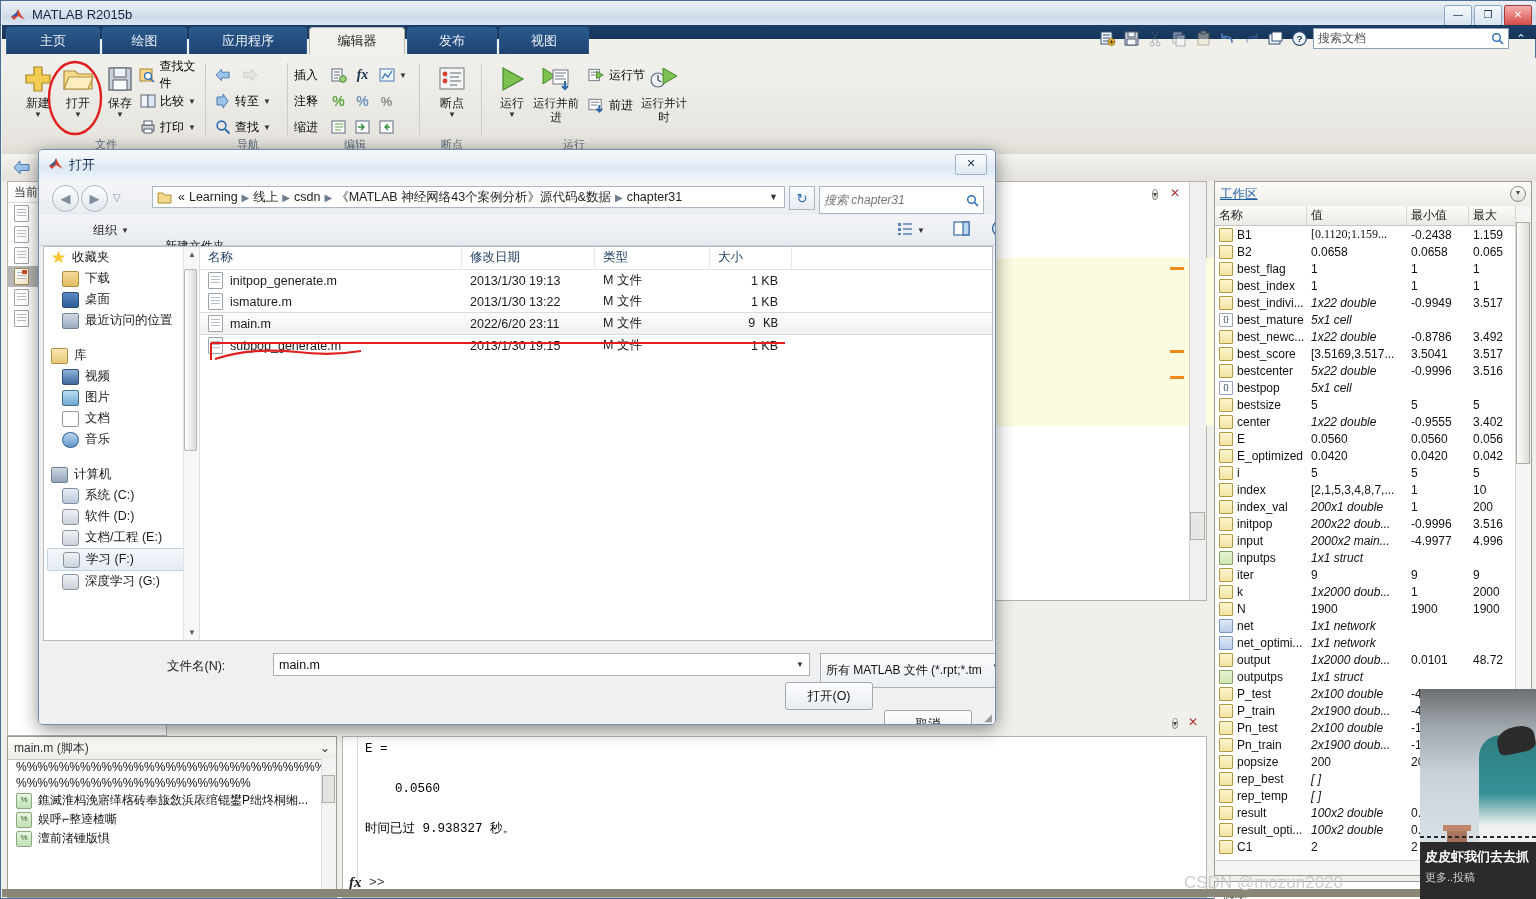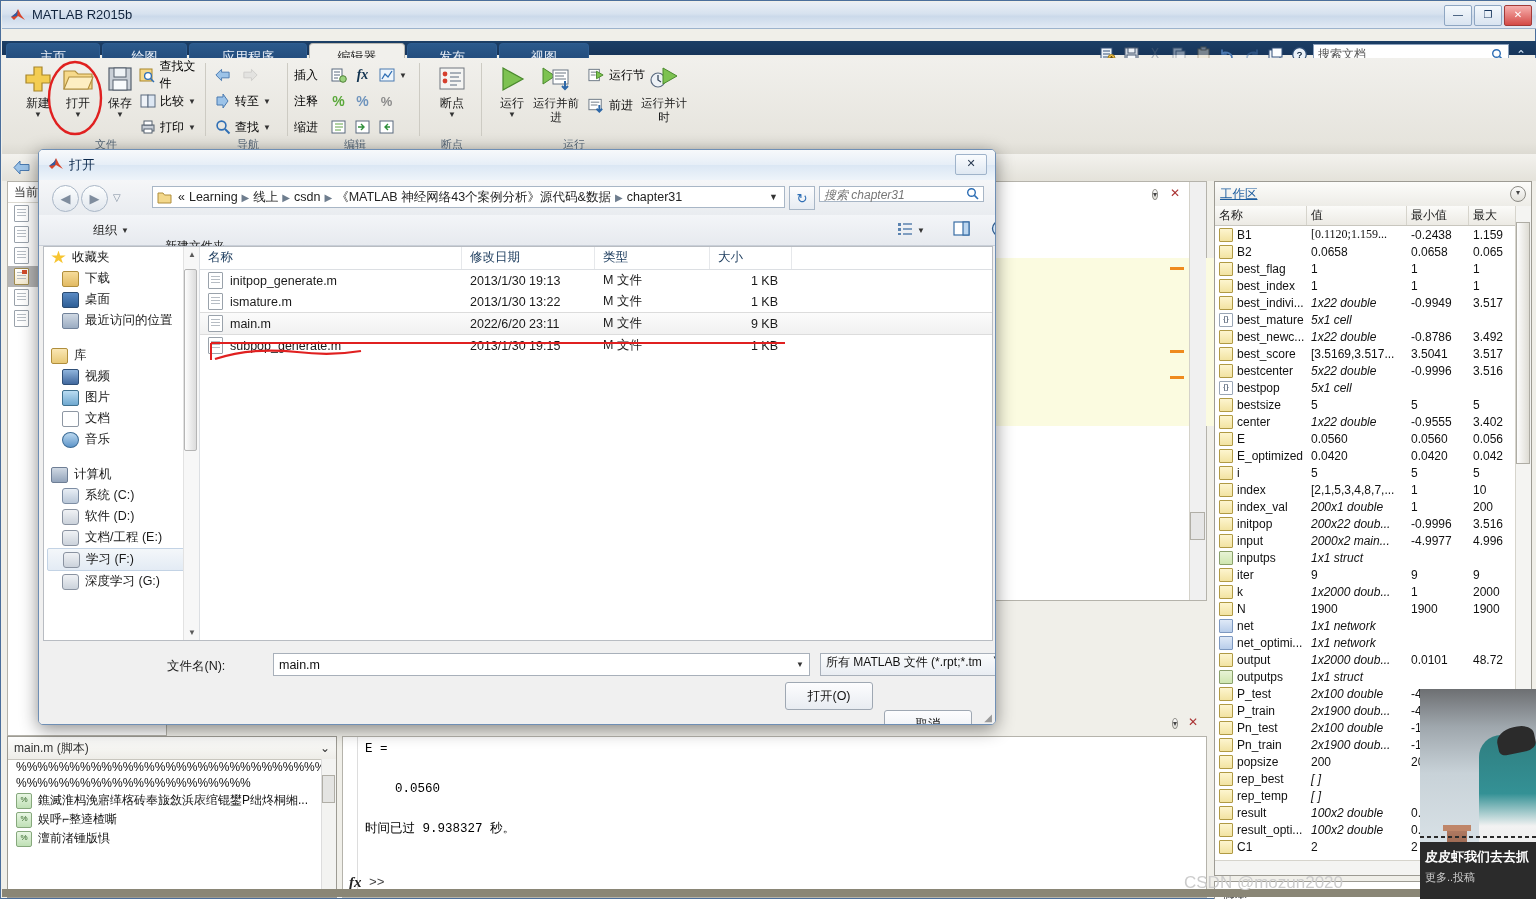--- a/index.html
+++ b/index.html
@@ -29,21 +29,21 @@
   .winbtns{position:absolute;right:4px;top:3px;display:flex;gap:2px;}
   .winbtn{
     width:26px;height:19px;border:1px solid #8ea6c2;border-radius:2px;
     background:linear-gradient(to bottom,#f4f8fc,#d9e4f0);
     font-size:10px;line-height:17px;text-align:center;color:#17365d;cursor:pointer;
   }
   .winbtn.close{background:linear-gradient(to bottom,#f7b0ae,#d44b47);color:#fff;border-color:#a33a37;}
 
   
   #tabstrip{
-    position:absolute;left:1px;top:40px;width:1534px;height:14px;
+    position:absolute;left:1px;top:24px;width:1534px;height:14px;
     background:linear-gradient(to bottom,#1c3f66,#17355a);
   }
   .rtab{
     position:absolute;top:2px;height:27px;line-height:26px;text-align:center;
     color:#e8eef6;font-size:13px;cursor:pointer;
     border-top-left-radius:4px;border-top-right-radius:4px;
     background:linear-gradient(to bottom,#2b5a8c,#1d4271);
     border:1px solid #2e5d91;border-bottom:none;box-sizing:border-box;
   }
   .rtab.active{
@@ -211,22 +211,22 @@
   }
   .crumb{padding:0 2px;cursor:pointer;white-space:nowrap;}
   .crsep{color:#6e7d8e;font-size:10px;padding:0 2px;}
   #crumb-drop{margin-left:auto;padding-right:6px;font-size:9px;color:#333;}
   #refreshbtn{
     position:absolute;left:750px;top:6px;width:24px;height:22px;
     border:1px solid #a8b6c6;background:linear-gradient(to bottom,#fdfdfe,#e7ecf2);
     display:flex;align-items:center;justify-content:center;color:#2f6fb5;font-size:13px;cursor:pointer;
   }
   #dlgsearch{
-    position:absolute;left:780px;top:6px;width:165px;height:16px;
-    background:#fff;border:1px solid #a8b6c6;display:flex;align-items:flex-start;
+    position:absolute;left:780px;top:6px;width:165px;height:28px;
+    background:#fff;border:1px solid #a8b6c6;display:flex;align-items:center;
     padding:0 4px;box-sizing:border-box;
   }
   #dlgsearch .ph{flex:1;font-size:12px;color:#767676;font-style:italic;}
   #dlg-toolbar{
     position:absolute;left:0;top:65px;width:100%;height:30px;
     background:linear-gradient(to bottom,#f3f5f8,#e7eaef);
     border-bottom:1px solid #c9cfd8;
   }
   .tbitem{position:absolute;top:4px;height:22px;display:flex;align-items:center;gap:4px;font-size:12px;color:#1a1a1a;padding:0 6px;cursor:pointer;}
   #dlg-body{
@@ -258,23 +258,23 @@
   .fi.mat:after{content:"";position:absolute;right:1px;top:1px;width:5px;height:4px;background:#d14b2a;}
 
   #dlg-foot{position:absolute;left:0;top:495px;width:100%;height:80px;background:#f0f0f0;}
   #fn-label{position:absolute;left:128px;top:13px;font-size:12.5px;color:#1a1a1a;}
   #fn-input{
     position:absolute;left:234px;top:8px;width:537px;height:23px;background:#fff;
     border:1px solid #a8b0ba;display:flex;align-items:center;padding:0 5px;box-sizing:border-box;
   }
   #fn-input .val{flex:1;font-size:12.5px;color:#111;}
   #filter-select{
-    position:absolute;left:781px;top:8px;width:186px;height:23px;
+    position:absolute;left:781px;top:8px;width:186px;height:35px;
     border:1px solid #a8b0ba;background:linear-gradient(to bottom,#fbfcfd,#e9edf2);
-    display:flex;align-items:flex-start;padding:0 5px;box-sizing:border-box;font-size:12px;color:#111;
+    display:flex;align-items:flex-start;padding:8px 5px;box-sizing:border-box;font-size:12px;color:#111;
   }
   .dlgbtn{
     position:absolute;height:26px;border:1px solid #9fa8b3;border-radius:3px;
     background:linear-gradient(to bottom,#fdfdfe,#e8ecf1);
     font-size:12.5px;color:#111;display:flex;align-items:center;justify-content:center;cursor:pointer;
   }
   #dlg-resizer{position:absolute;right:3px;bottom:2px;font-size:10px;color:#9a9a9a;}
 
   
   .ink{position:absolute;pointer-events:none;}
@@ -1283,21 +1283,21 @@
               <div style="width: 115px;">M 文件</div>
               <div class="c-size" style="width: 82px;">1 KB</div>
             </div>
             <div class="filerow sel">
               <div class="c-name" style="width: 262px;">
                 <span class="fi"></span>
                 <span>main.m</span>
               </div>
               <div style="width: 133px;">2022/6/20 23:11</div>
               <div style="width: 115px;">M 文件</div>
-              <div class="c-size" style="width: 82px;">9 KB</div>
+              <div class="c-size" style="width: 82px; font-family: Liberation Mono, monospace;">9 KB</div>
             </div>
             <div class="filerow">
               <div class="c-name" style="width: 262px;">
                 <span class="fi"></span>
                 <span>subpop_generate.m</span>
               </div>
               <div style="width: 133px;">2013/1/30 19:15</div>
               <div style="width: 115px;">M 文件</div>
               <div class="c-size" style="width: 82px;">1 KB</div>
             </div>

